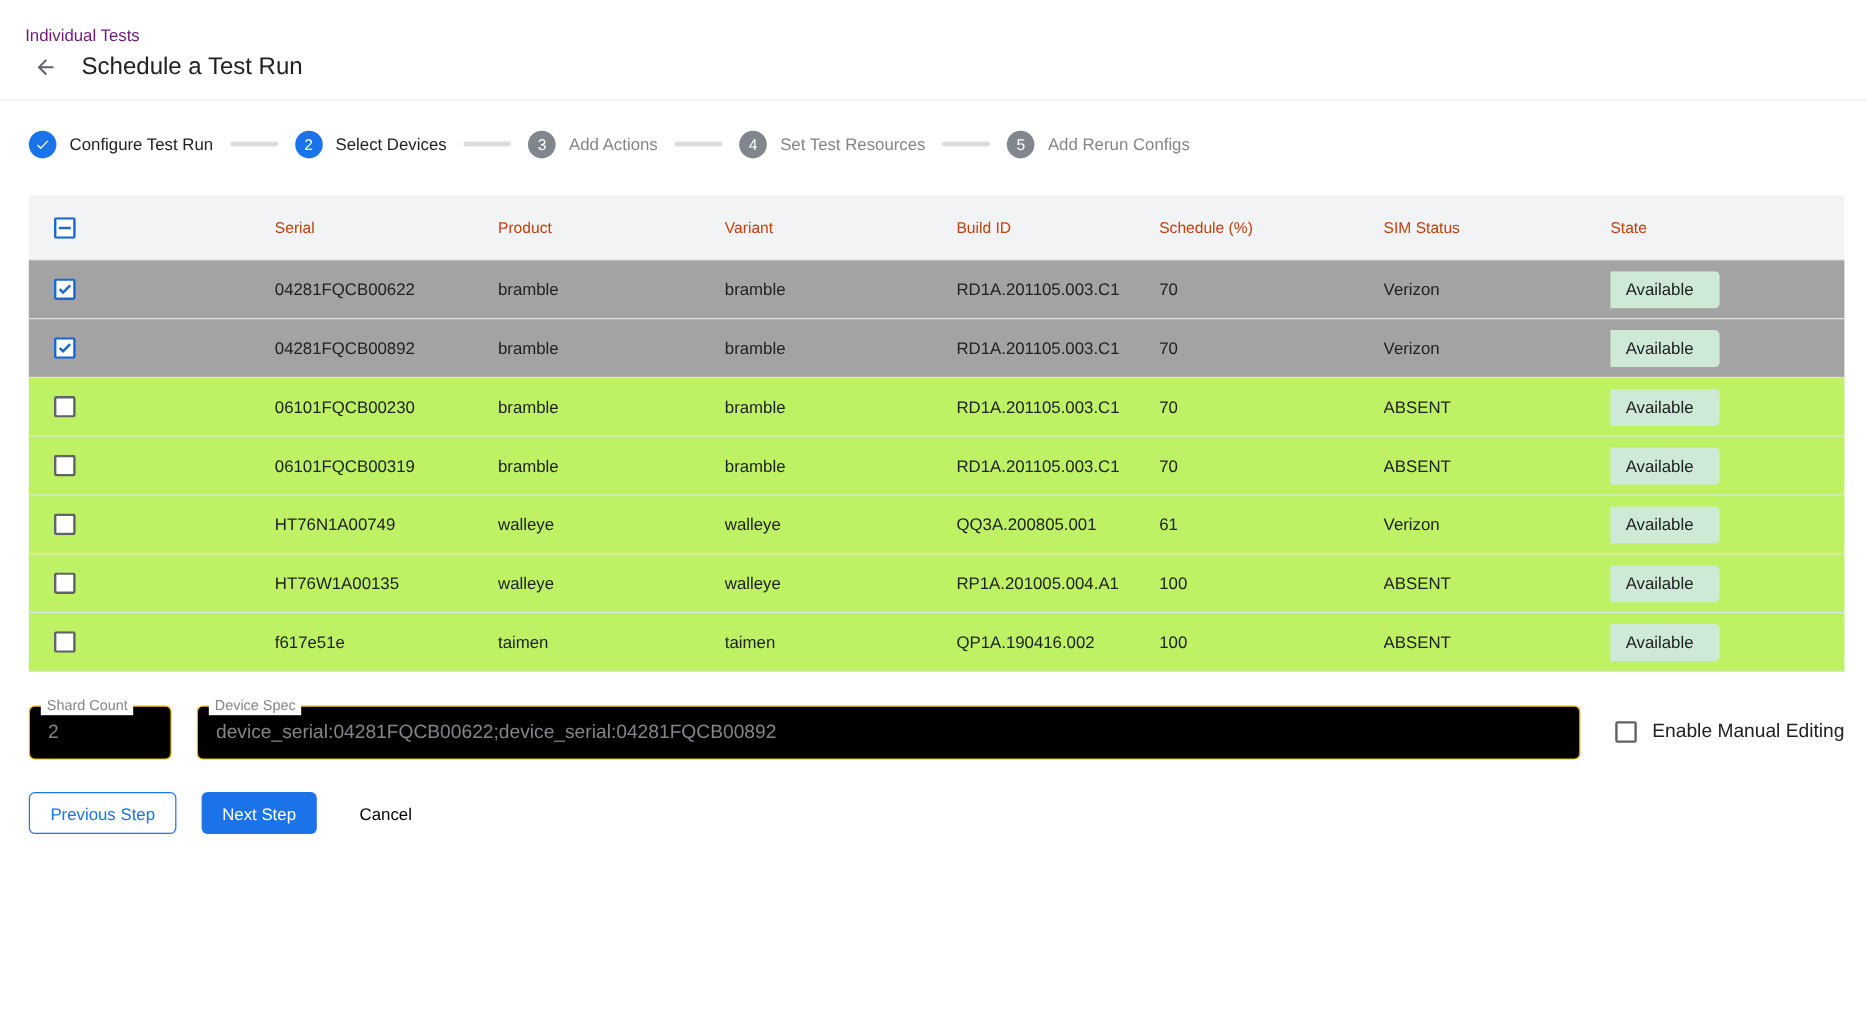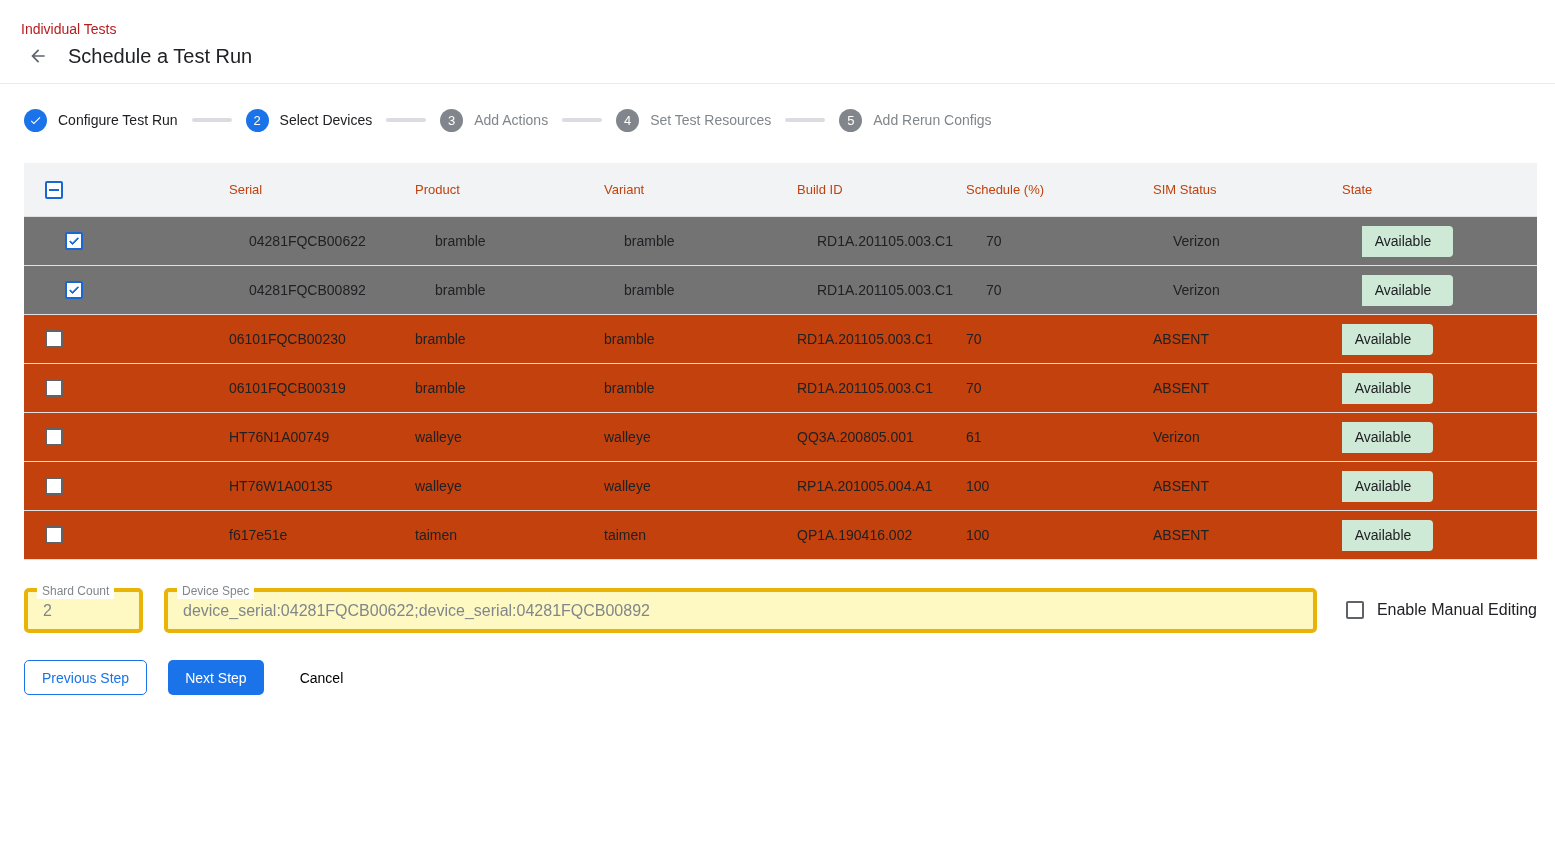--- a/index.html
+++ b/index.html
@@ -7,21 +7,21 @@
   body {
     width: 1555px; height: 842px;
     font-family: "Liberation Sans", sans-serif;
     color: #202124;
     position: relative;
     overflow: hidden;
   }
 
   
   .page-header { padding: 21px 24px 0 21px; }
-  .breadcrumb { font-size: 14px; color: #b91c1c; }
+  .breadcrumb { font-size: 14px; color: #701a75; }
   .title-row { display: flex; align-items: flex-end; margin-top: 7px; padding-bottom: 15px; }
   .back-btn {
     width: 24px; height: 24px; border: none; background: transparent;
     color: #5f6368; cursor: pointer; margin-left: 5px; padding: 0;
     display: flex; align-items: center; justify-content: center;
   }
   .page-title { font-size: 20px; font-weight: 400; color: #202124; margin-left: 18px; }
   .header-divider { border: none; border-top: 1px solid #e8eaed; }
 
   
@@ -43,24 +43,24 @@
   .check-glyph svg { display: block; }
 
   
   .device-table { margin: 31px 18px 0 24px; width: 1513px; }
   .t-row {
     display: grid;
     grid-template-columns: 205px 186px 189px 193px 169px 187px 189px 1fr;
     align-items: center;
     height: 49px;
     border-bottom: 1px solid #e0e0e0;
-    background: #c2410c;
+    background: #bef264;
   }
   .t-row.head { height: 54px; background: #f1f3f4; border-bottom: 1px solid #e0e0e0; }
-  .t-row.selected { background: #737373; padding-left: 20px; }
+  .t-row.selected { background: #a3a3a3; }
   .t-cell { font-size: 14px; color: #202124; padding-right: 8px; white-space: nowrap; overflow: hidden; }
   .t-row.head .t-cell { font-size: 13px; color: #c2410c; font-weight: 400; }
   .cb-cell { padding-left: 21px; }
 
   .checkbox {
     width: 18px; height: 18px; border-radius: 2px; background: #fff;
     border: 2px solid #5f6368; cursor: pointer;
     display: flex; align-items: center; justify-content: center;
   }
   .checkbox.checked, .checkbox.indeterminate { border-color: #1967d2; }
@@ -71,22 +71,22 @@
 
   .state-badge {
     display: inline-block; width: 100px; height: 31px; line-height: 31px;
     text-align: center; background: #ceead6; color: #202124;
     border-radius: 4px; font-size: 14px; margin-left: -9px;
   }
 
   
   .form-row { display: flex; align-items: flex-start; margin: 28px 18px 0 24px; width: 1513px; }
   .mat-field {
-    position: relative; border: 4px solid #eab308; border-radius: 5px;
-    height: 45px; display: flex; align-items: center; background: #fef9c3;
+    position: relative; border: 1px solid #eab308; border-radius: 5px;
+    height: 45px; display: flex; align-items: center; background: #000000;
   }
   .mat-field .field-label {
     position: absolute; top: -8px; left: 9px; background: #ffffff;
     padding: 0 5px; font-size: 12px; color: #80868b; line-height: 15px; white-space: nowrap;
   }
   .mat-field .field-value {
     font-size: 16px; color: #80868b; padding: 0 15px; white-space: nowrap; overflow: hidden;
   }
   .shard-field { width: 119px; }
   .spec-field { width: 1153px; margin-left: 21px; }

